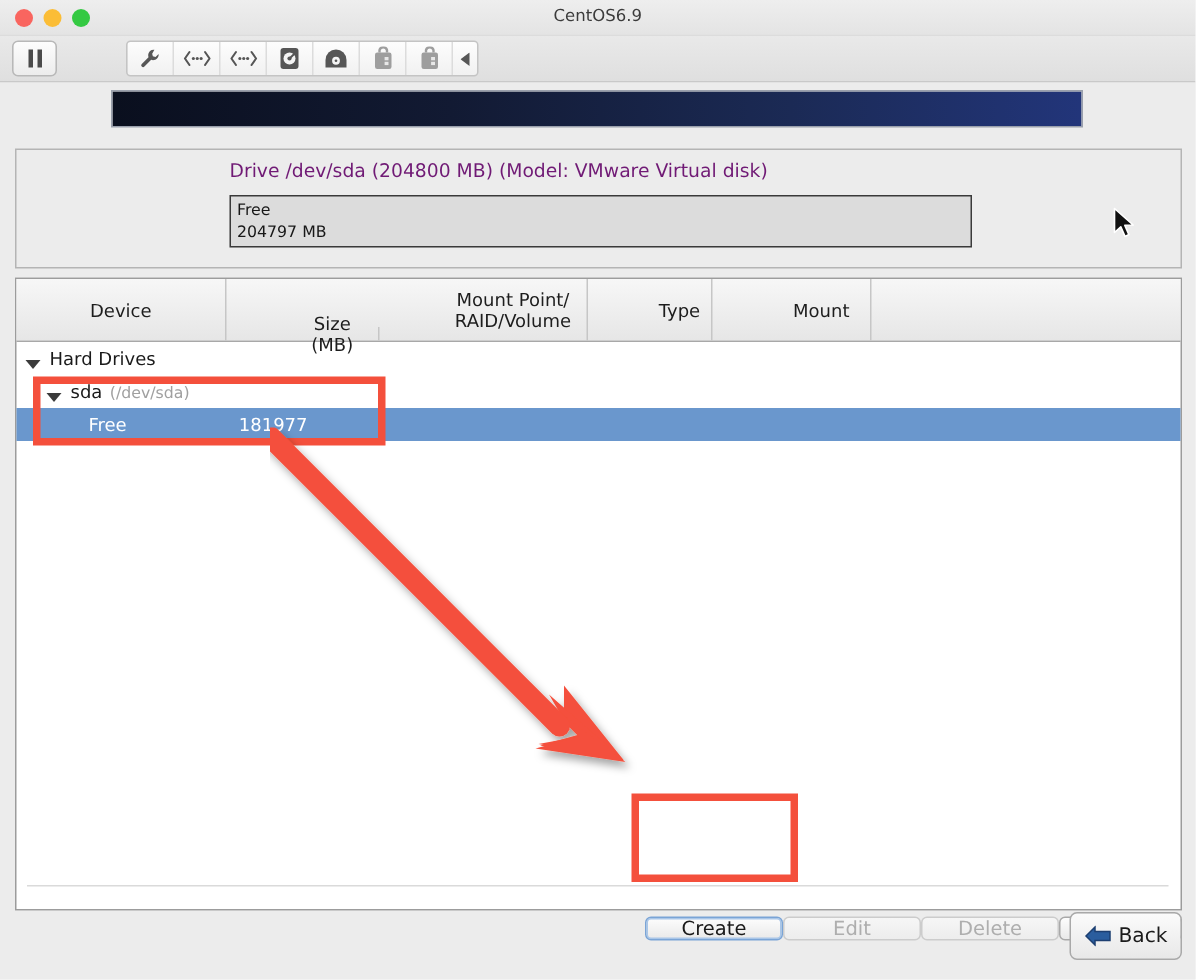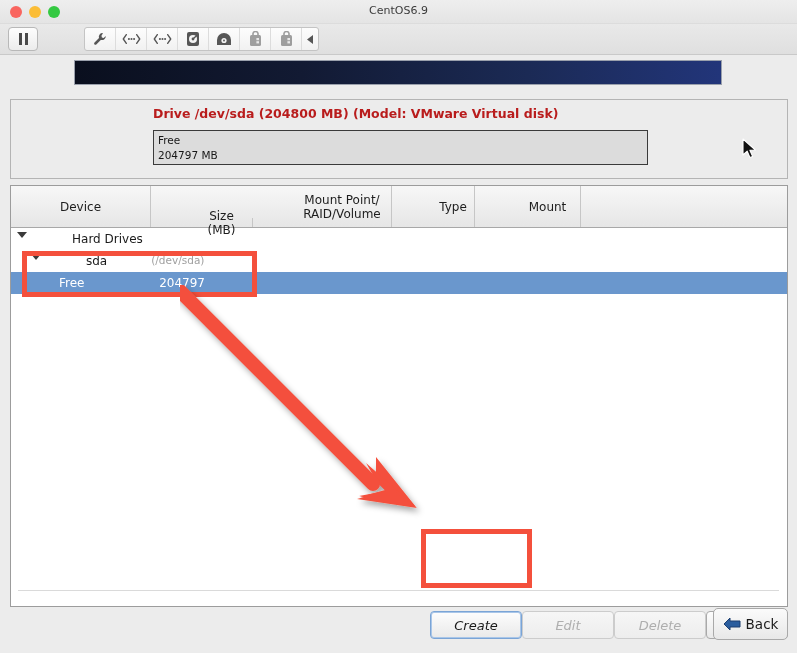--- a/index.html
+++ b/index.html
@@ -101,22 +101,22 @@
     position: absolute;
     left: 10px; top: 44px;
     width: 778px; height: 80px;
     background: #ececec;
     border: 1px solid #b4b4b4;
   }
   .drive-title {
     position: absolute;
     left: 142px; top: 6px;
     font-size: 12.5px;
-    font-weight: bold;
-    color: #b91c1c;
+    font-weight: normal;
+    color: #701a75;
     white-space: nowrap;
   }
   .drive-bar {
     position: absolute;
     left: 142px; top: 30px;
     width: 495px; height: 35px;
     background: #dcdcdc;
     border: 1px solid #3a3a3a;
     padding: 2px 4px;
   }
@@ -162,21 +162,21 @@
 
   .tbody { position: relative; }
   .trow {
     display: flex;
     height: 22px;
     align-items: center;
     font-size: 12px;
     color: #1a1a1a;
   }
   .trow.selected { background: #6a97cd; color: #ffffff; }
-  .cell { padding: 0 4px; display: flex; align-items: flex-start; gap: 39px; }
+  .cell { padding: 0 4px; display: flex; align-items: flex-end; }
   .cell.c-device { width: 140px; }
   .cell.c-size   { width: 62px; justify-content: flex-end; padding-right: 8px; }
   .cell.c-mount  { width: 99px; }
   .cell.c-type   { width: 43px; }
   .cell.c-format { width: 66px; }
 
   .tri {
     display: inline-block;
     width: 0; height: 0;
     border-left: 5px solid transparent;
@@ -191,30 +191,29 @@
   .devpath { color: #a0a0a0; font-size: 10.5px; margin-left: 5px; }
 
   
   .btn-row {
     position: absolute;
     left: 0; top: 556px;
     width: 797px; height: 30px;
   }
   .btn {
     position: absolute;
-    height: 28px;
+    height: 16px;
     background: linear-gradient(180deg, #fdfdfd 0%, #e9e9e9 100%);
     border: 1px solid #a9a9a9;
     border-radius: 4px;
     font-size: 13px;
     color: #1a1a1a;
     display: flex;
     align-items: center;
     justify-content: center;
-    font-style: italic;
   }
   .btn.focused {
     border-color: #7aa4d6;
     box-shadow: 0 0 0 1px #a9c6e8 inset;
   }
   .btn.disabled { color: #aeaeae; background: linear-gradient(180deg, #f6f6f6 0%, #ededed 100%); border-color: #cccccc; }
   #btn-create { left: 430px; width: 92px; }
   #btn-edit   { left: 522px; width: 92px; }
   #btn-delete { left: 614px; width: 92px; }
   #btn-reset  { left: 706px; width: 82px; }
@@ -414,21 +413,21 @@
         <div class="cell c-size"></div>
         <div class="cell c-mount"></div>
         <div class="cell c-type"></div>
         <div class="cell c-format"></div>
       </div>
 
       <div class="trow selected">
         <div class="cell c-device indent3">
           <span>Free</span>
         </div>
-        <div class="cell c-size">204797</div>
+        <div class="cell c-size">181977</div>
         <div class="cell c-mount"></div>
         <div class="cell c-type"></div>
         <div class="cell c-format"></div>
       </div>
     </div>
   </div>
 
   <div class="btn-row">
     <div class="btn focused" id="btn-create">Create</div>
     <div class="btn disabled" id="btn-edit">Edit</div>

